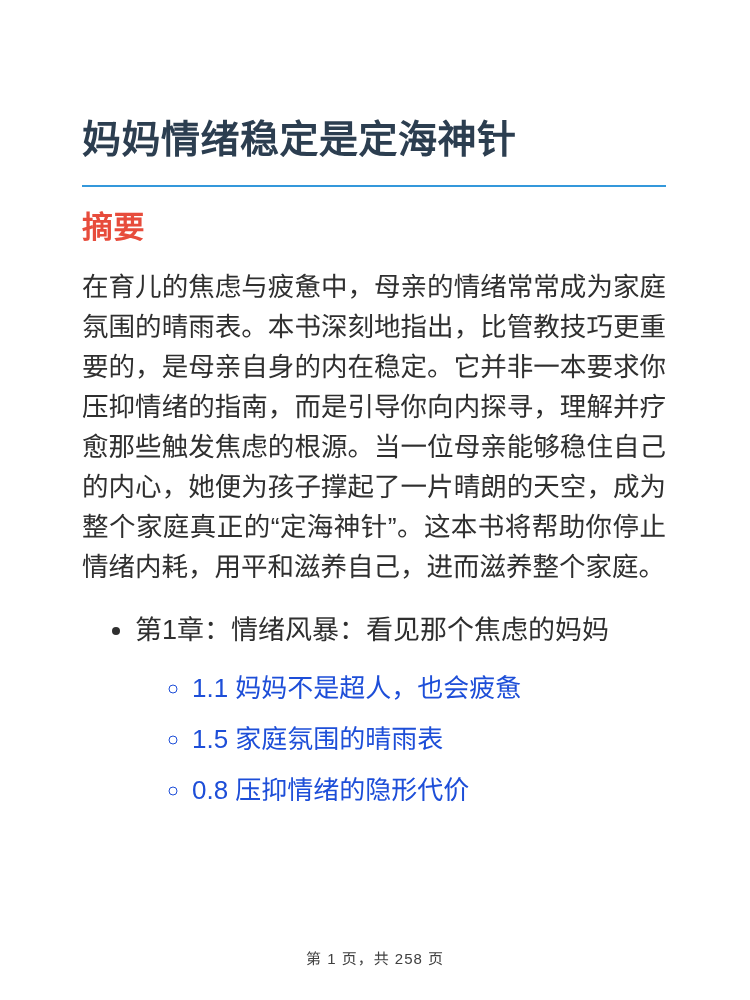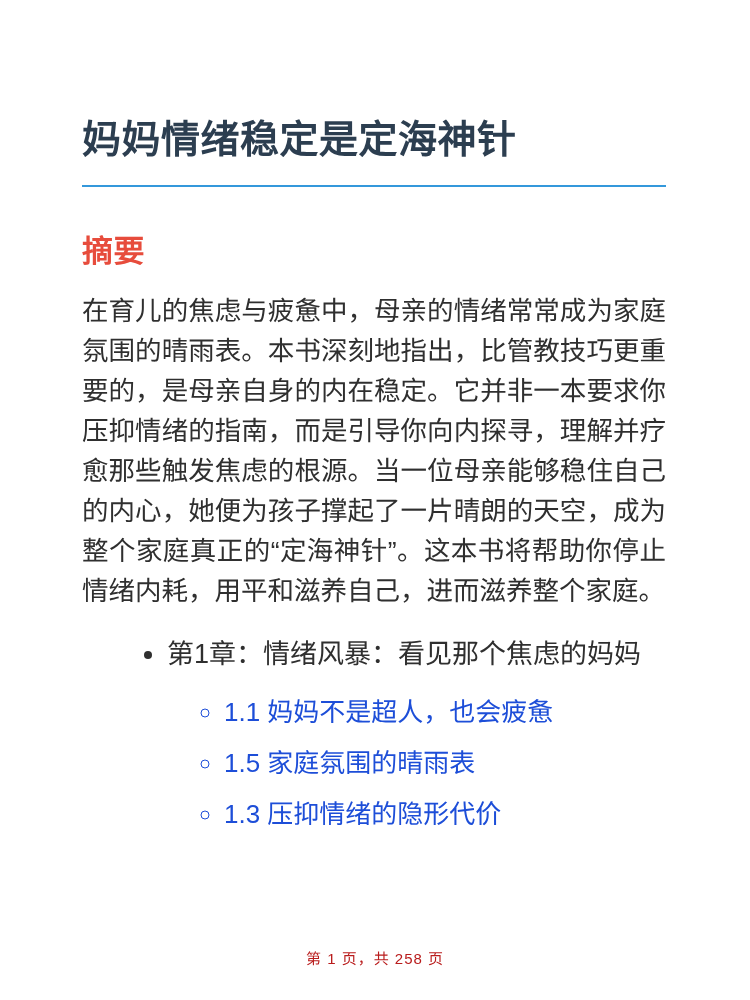--- a/index.html
+++ b/index.html
@@ -31,42 +31,41 @@
   }
   .section-heading {
     margin: 0;
     font-size: 31px;
     line-height: 1.1;
     font-weight: 700;
     color: #e74c3c;
     letter-spacing: 0.5px;
   }
   .abstract-heading {
-    margin-top: 48px;
+    margin-top: 24px;
   }
   .abstract-body {
     margin: 22px 0 10px 0;
     font-size: 26.5px;
     line-height: 40px;
     color: #2f2f2f;
     text-align: justify;
   }
   .toc-heading {
     margin-top: 40px;
   }
   .toc-list {
     margin: 26px 0 0 0;
     padding: 0 0 0 53px;
     list-style: disc;
   }
   .toc-chapter {
     font-size: 27px;
     line-height: 34px;
     color: #2f2f2f;
-    margin-left: 32px;
   }
   .toc-sublist {
     margin: 26px 0 0 0;
     padding: 0 0 0 57px;
     list-style: circle;
   }
   .toc-subitem {
     font-size: 26px;
     line-height: 30px;
     color: #1d4ed8;
@@ -75,21 +74,21 @@
   .toc-subitem:last-child {
     margin-bottom: 0;
   }
   .page-footer {
     position: absolute;
     left: 0;
     right: 0;
     bottom: 32px;
     text-align: center;
     font-size: 15px;
-    color: #b91c1c;
+    color: #404040;
     letter-spacing: 1px;
   }
 </style>
 </head>
 <body>
 
 <div class="page">
 
   <h1 class="doc-title">妈妈情绪稳定是定海神针</h1>
 
@@ -97,20 +96,20 @@
 
   <p class="abstract-body">在育儿的焦虑与疲惫中，母亲的情绪常常成为家庭氛围的晴雨表。本书深刻地指出，比管教技巧更重要的，是母亲自身的内在稳定。它并非一本要求你压抑情绪的指南，而是引导你向内探寻，理解并疗愈那些触发焦虑的根源。当一位母亲能够稳住自己的内心，她便为孩子撑起了一片晴朗的天空，成为整个家庭真正的“定海神针”。这本书将帮助你停止情绪内耗，用平和滋养自己，进而滋养整个家庭。</p>
 
 
   <ul class="toc-list">
     <li class="toc-chapter">
       <span>第1章：情绪风暴：看见那个焦虑的妈妈</span>
       <ul class="toc-sublist">
         <li class="toc-subitem">1.1 妈妈不是超人，也会疲惫</li>
         <li class="toc-subitem">1.5 家庭氛围的晴雨表</li>
-        <li class="toc-subitem">1.3 压抑情绪的隐形代价</li>
+        <li class="toc-subitem">0.8 压抑情绪的隐形代价</li>
       </ul>
     </li>
   </ul>
 
   <div class="page-footer">第 1 页，共 258 页</div>
 
 </div>
 
 </body></html>

